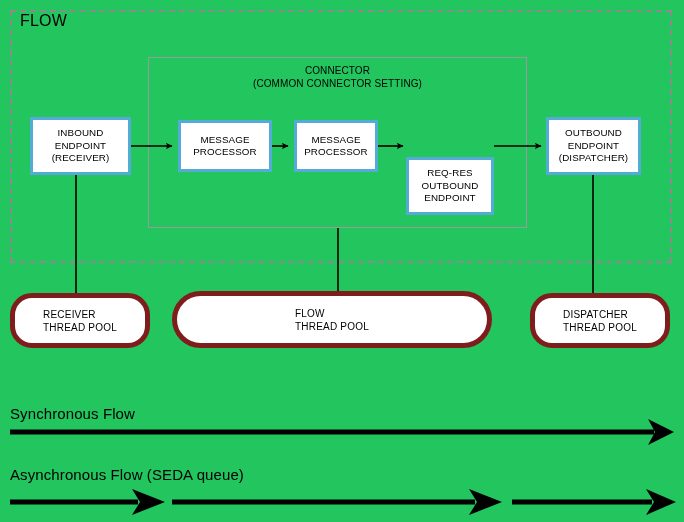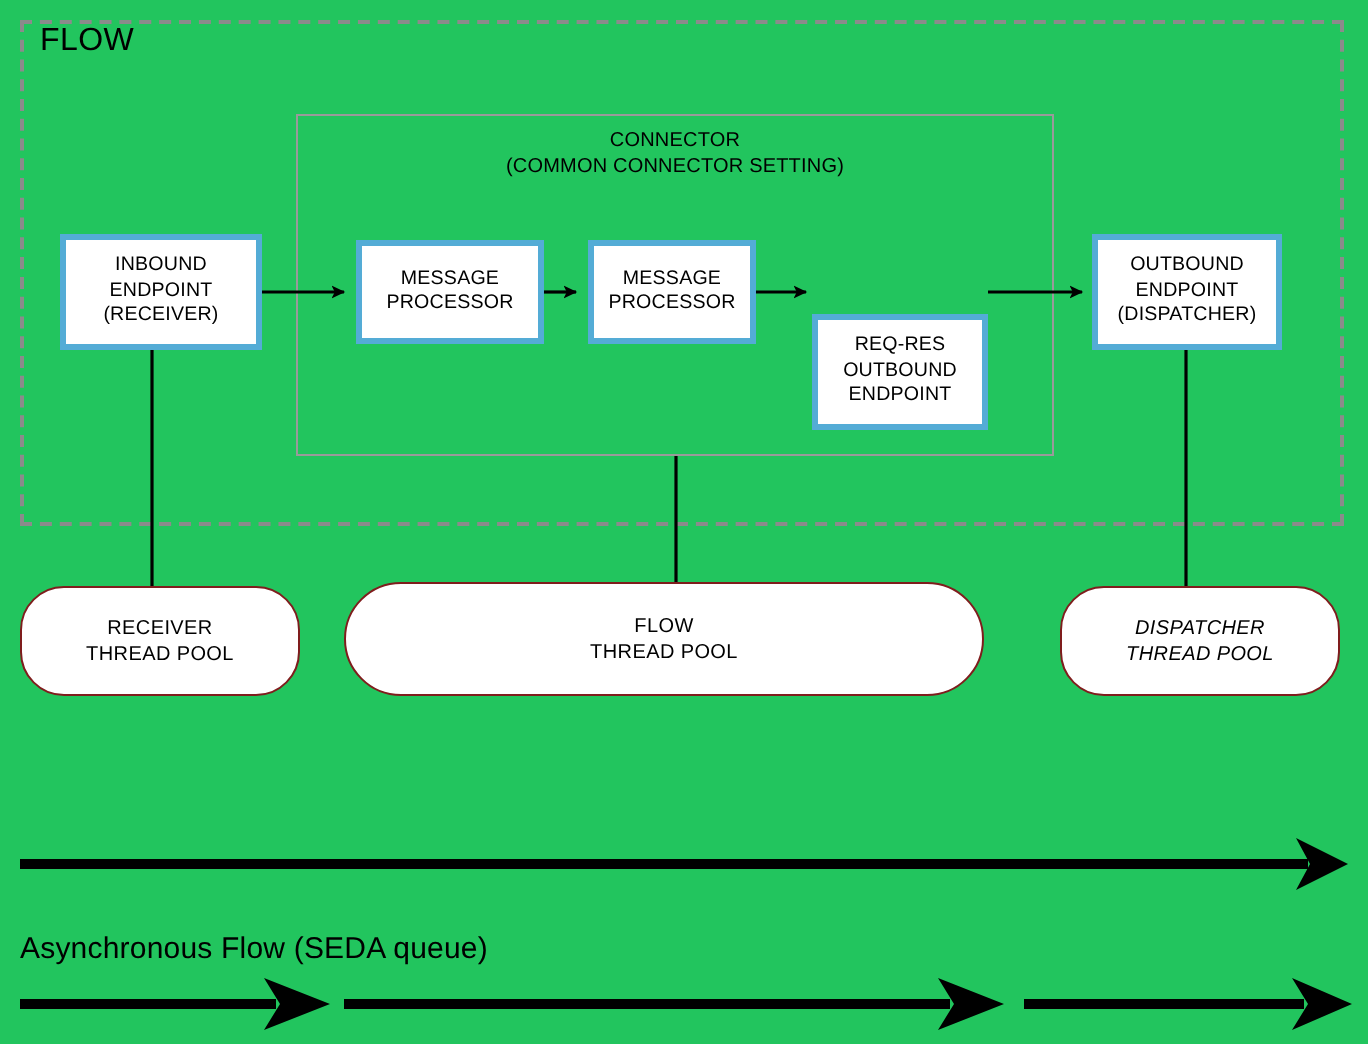--- a/index.html
+++ b/index.html
@@ -80,27 +80,26 @@
     font-size: 9.8px;
     line-height: 12.5px;
     letter-spacing: 0.1px;
     color: #000;
     white-space: pre-line;
   }
 
   
   .pool {
     position: absolute;
-    border: 1px solid #7f1d1d;
+    border: 5px solid #7f1d1d;
     background: #ffffff;
     box-sizing: border-box;
     display: flex;
     align-items: center;
     justify-content: center;
-    text-align: center;
     font-size: 10px;
     line-height: 13px;
     letter-spacing: 0.2px;
     white-space: pre-line;
   }
 
   
   .legend-label {
     position: absolute;
     font-size: 15px;
@@ -174,19 +173,20 @@
   <div class="bluebox" style="left:546px; top:117px; width:95px;  height:58px;">OUTBOUND
 ENDPOINT
 (DISPATCHER)</div>
 
   <div class="pool" style="left:10px;  top:293px; width:140px; height:55px; border-radius:22px;">RECEIVER
 THREAD POOL</div>
 
   <div class="pool" style="left:172px; top:291px; width:320px; height:57px; border-radius:29px;">FLOW
 THREAD POOL</div>
 
-  <div class="pool" style="left:530px; top:293px; width:140px; height:55px; border-radius:22px;font-style:italic;">DISPATCHER
+  <div class="pool" style="left:530px; top:293px; width:140px; height:55px; border-radius:22px;">DISPATCHER
 THREAD POOL</div>
 
+  <div class="legend-label" style="left:10px; top:405px;">Synchronous Flow</div>
 
   <div class="legend-label" style="left:10px; top:466px;text-align:center;">Asynchronous Flow (SEDA queue)</div>
 
 </div>
 
 </body></html>

